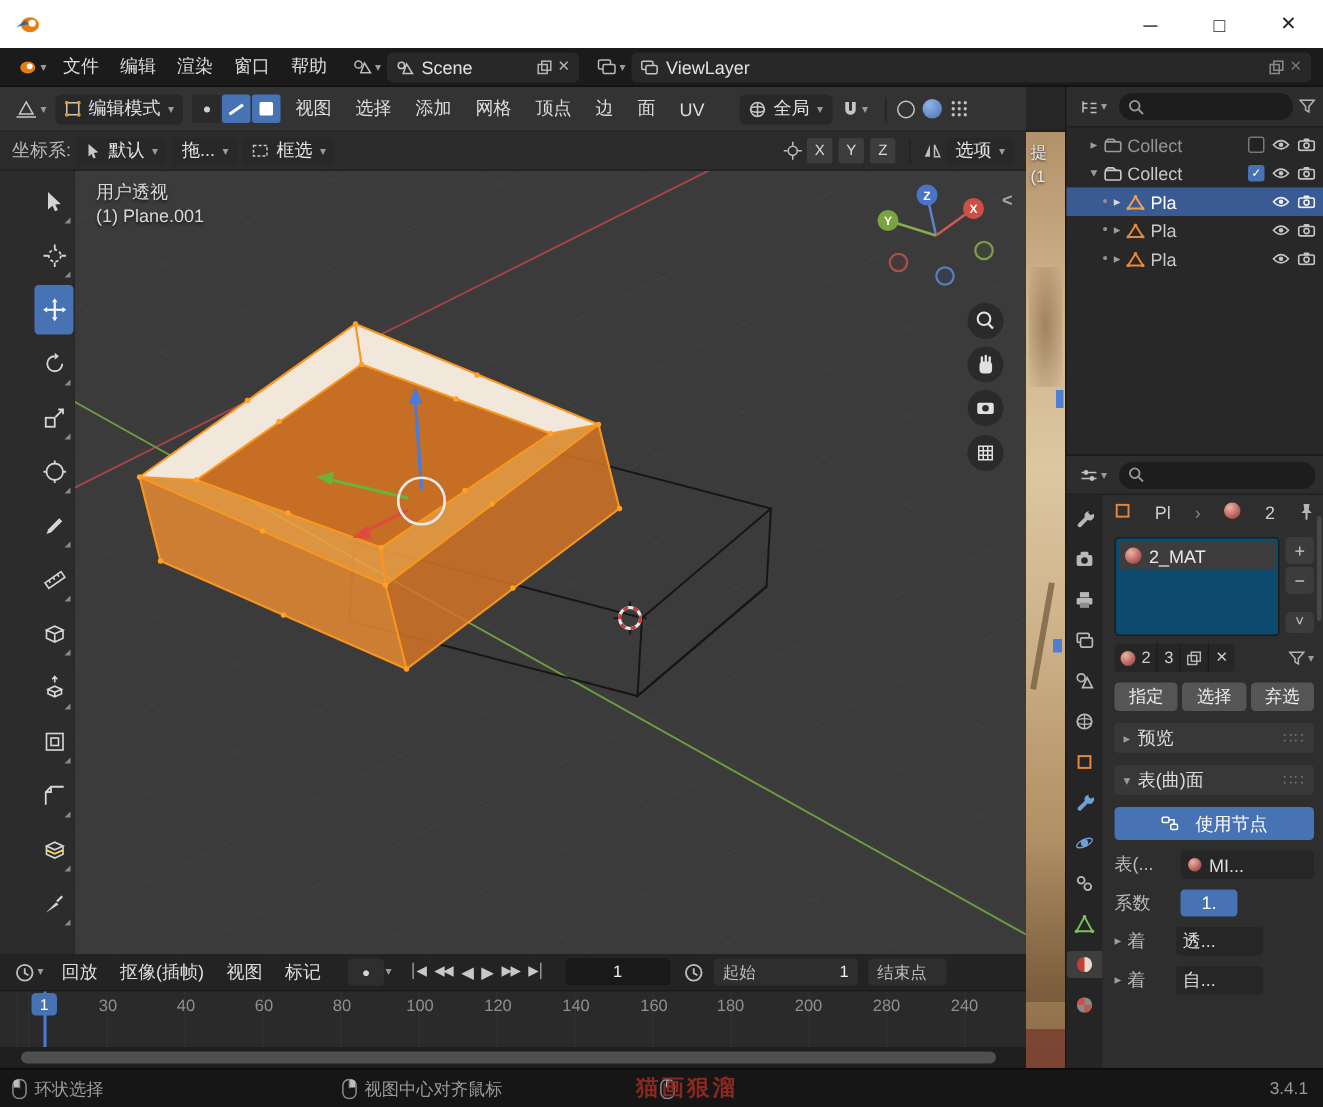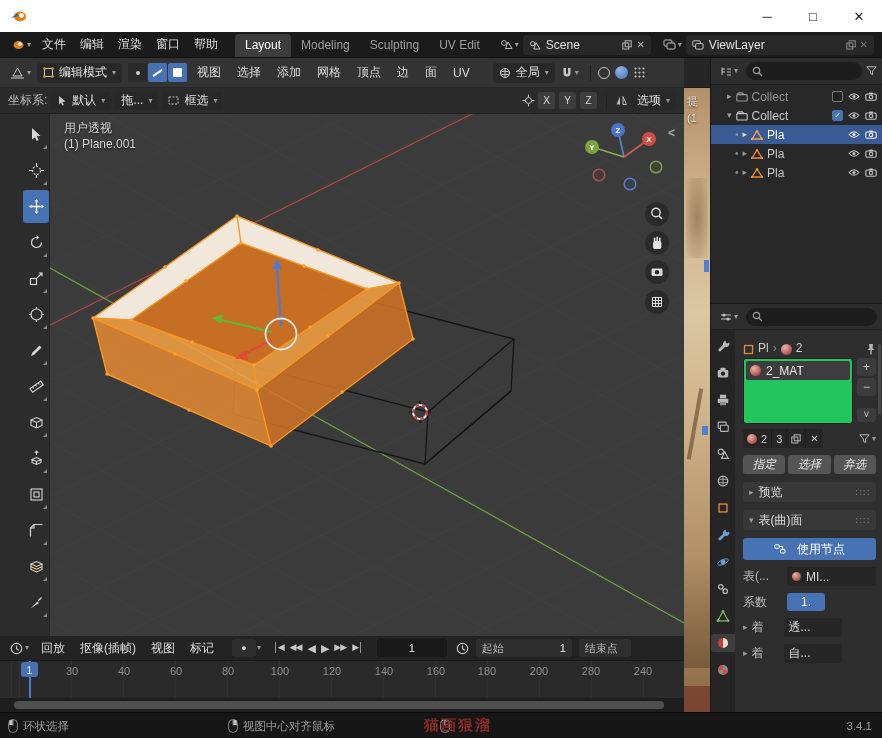--- a/index.html
+++ b/index.html
@@ -61,33 +61,33 @@
 .dim{color:#949494;}
 .tri{font-size:9px;color:#9c9c9c;line-height:1;}
 .dot{color:#8f8f8f;font-size:10px;line-height:1;}
 
 #properties{position:absolute;left:710px;top:303px;width:172px;height:409px;background:#2e2e2e;border-left:1px solid #191919;border-top:1px solid #191919;overflow:hidden;}
 #pr-header{height:26px;background:#2d2d2d;display:flex;align-items:center;gap:4px;padding:0 5px;border-bottom:1px solid #202020;}
 #pr-rail{position:absolute;left:0;top:26px;width:24px;bottom:0;background:#252525;display:flex;flex-direction:column;align-items:center;padding-top:7px;gap:9px;}
 .ptab{width:24px;height:18px;display:flex;align-items:center;justify-content:center;}
 .ptab.active{background:#3e3e3e;border-radius:3px 0 0 3px;}
 #pr-content{position:absolute;left:24px;top:26px;right:0;bottom:0;padding:5px 6px 0 8px;font-size:12px;color:#ccc;}
-.crumb{display:flex;align-items:flex-end;gap:4px;height:20px;}
+.crumb{display:flex;align-items:flex-start;gap:16px;height:20px;}
 .sphere{display:inline-block;width:11px;height:11px;border-radius:50%;background:radial-gradient(circle at 35% 30%,#f0b2a2,#8d2e2e);}
 .slot-wrap{display:flex;gap:4px;margin-top:3px;}
-.slot-list{flex:1;height:66px;background:#22c55e;border:1px solid #1c1c1c;border-radius:3px;padding:2px;}
+.slot-list{flex:1;height:66px;background:#0c4a6e;border:1px solid #1c1c1c;border-radius:3px;padding:2px;}
 .slot-item{height:19px;background:#3d3d3d;border-radius:2px;display:flex;align-items:center;gap:5px;padding:0 4px;color:#e8e8e8;}
 .slot-side{width:19px;display:flex;flex-direction:column;gap:2px;}
 .sq-btn{height:18px;background:#3c3c3c;border-radius:3px;display:flex;align-items:center;justify-content:center;color:#ccc;font-size:12px;line-height:1;}
 .db-row{display:flex;align-items:center;margin-top:5px;}
 .db-group{display:flex;align-items:stretch;height:19px;background:#262626;border-radius:3px;overflow:hidden;}
 .db-seg{display:flex;align-items:center;justify-content:center;padding:0 4px;border-left:1px solid #1c1c1c;color:#ccc;font-size:11px;}
 .db-seg:first-child{border-left:none;gap:4px;}
 .pbtn-row{display:flex;gap:3px;margin-top:7px;}
-.pbtn{flex:1;height:19px;background:#555555;border-radius:3px;display:flex;align-items:center;justify-content:center;color:#eee;font-size:11.5px;font-style:italic;}
+.pbtn{flex:1;height:19px;background:#555555;border-radius:3px;display:flex;align-items:center;justify-content:center;color:#eee;font-size:11.5px;}
 .psec{margin-top:8px;height:20px;background:#383838;border-radius:3px;display:flex;align-items:center;gap:5px;padding:0 6px;color:#ddd;}
 .grip{margin-left:auto;color:#777;font-size:10px;letter-spacing:1px;}
 .use-nodes{margin-top:8px;height:22px;background:#4772b3;border-radius:3px;display:flex;align-items:center;justify-content:center;gap:11px;color:#fff;}
 .prow{display:flex;align-items:center;margin-top:7px;gap:4px;}
 .prow .plabel{width:40px;color:#b9b9b9;overflow:hidden;white-space:nowrap;flex:none;}
 .dd{flex:1;height:19px;background:#262626;border-radius:3px;display:flex;align-items:center;gap:5px;padding:0 5px;color:#ddd;white-space:nowrap;overflow:hidden;}
 .factor{width:38px;height:18px;background:#4772b3;border-radius:3px;display:flex;align-items:center;justify-content:center;color:#fff;}
 .pr-scroll{position:absolute;right:1px;top:40px;width:3px;height:70px;background:#5a5a5a;border-radius:2px;opacity:.6;}
 
 #timeline{position:absolute;left:0;top:636px;width:684px;height:76px;background:#232323;}
@@ -134,26 +134,20 @@
           <ellipse cx="8.5" cy="6" rx="5" ry="4" fill="#e87d0d"></ellipse>
           <circle cx="9.8" cy="5.2" r="1.9" fill="#fff"></circle>
         </svg>
       <span class="caret">▾</span>
     </span>
     <span class="mi">文件</span>
     <span class="mi">编辑</span>
     <span class="mi">渲染</span>
     <span class="mi">窗口</span>
     <span class="mi">帮助</span>
-    <div class="ws-tabs">
-      <span class="ws-tab active">Layout</span>
-      <span class="ws-tab">Modeling</span>
-      <span class="ws-tab">Sculpting</span>
-      <span class="ws-tab">UV Edit</span>
-    </div>
     <span class="icon-btn" style="margin-left:6px">
       <svg width="13" height="11" viewBox="0 0 13 11">
           <circle cx="4" cy="4" r="2.4" fill="none" stroke="#bbb"></circle>
           <path d="M8 3 L12 9.5 H5.5 Z" fill="none" stroke="#bbb"></path>
         </svg>
       <span class="caret">▾</span>
     </span>
     <div class="pill" style="width:128px">
       <svg width="12" height="10" viewBox="0 0 12 10">
           <circle cx="3.6" cy="3.6" r="2.1" fill="none" stroke="#c5c5c5"></circle>

